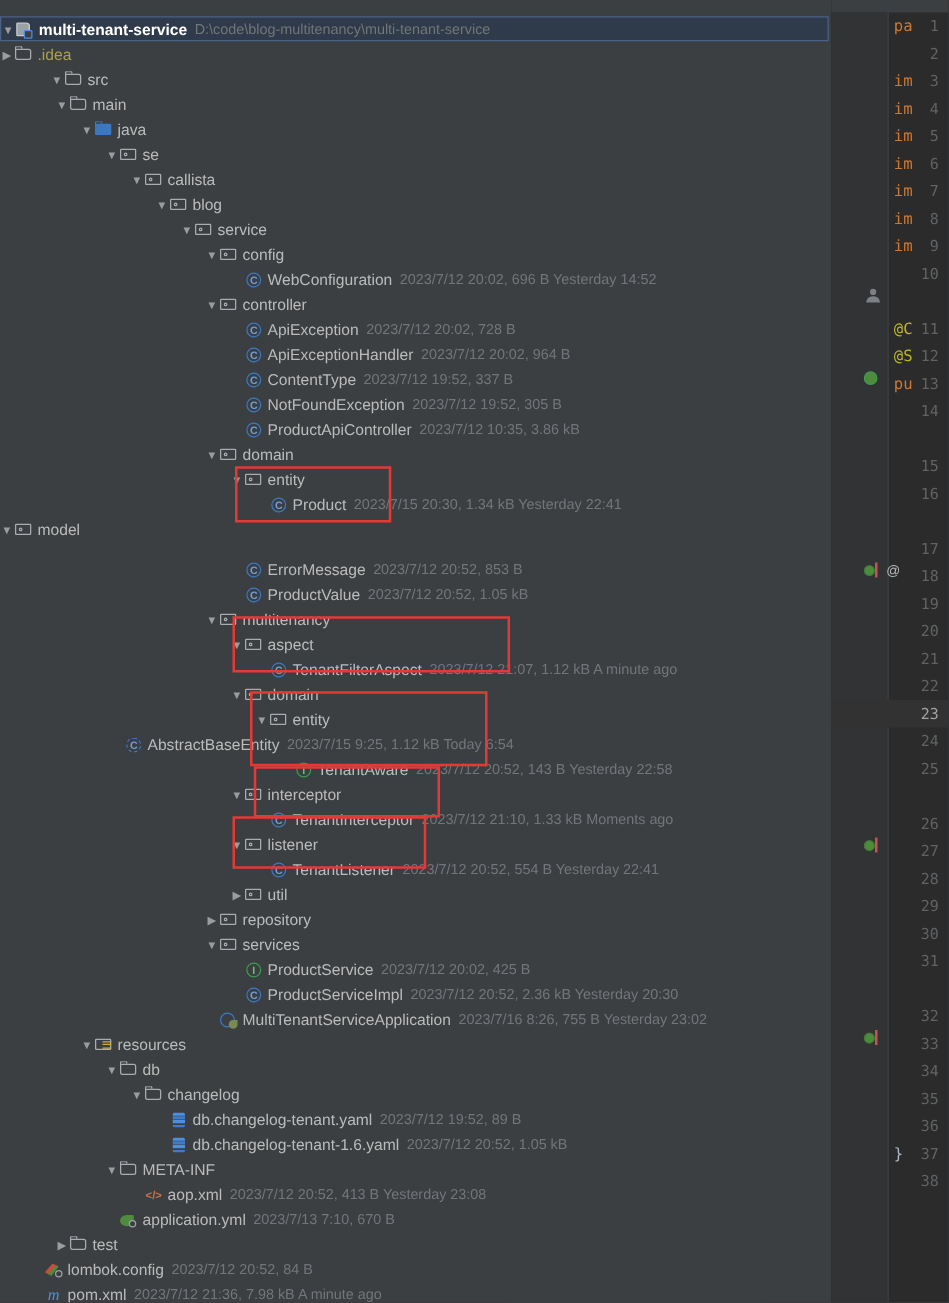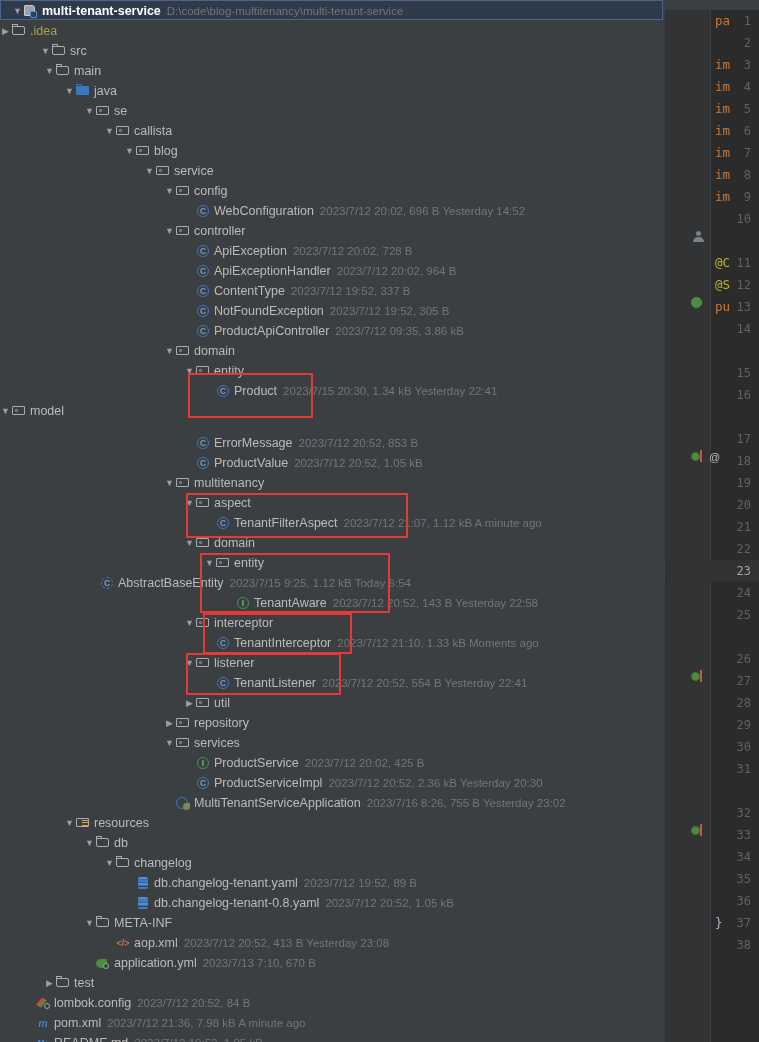--- a/index.html
+++ b/index.html
@@ -180,37 +180,37 @@
   .gi-person::before{content:"";position:absolute;left:3px;top:1px;width:5px;height:5px;border-radius:50%;background:#7d8085;}
   .gi-person::after{content:"";position:absolute;left:0px;top:7px;width:11px;height:5px;border-radius:5px 5px 0 0;background:#7d8085;}
   .vsep{position:absolute;left:45px;top:10px;width:1px;height:1032px;background:#3c3f41;}
 </style>
 </head>
 <body>
 
 <div id="root">
 
   <div id="tree">
-      <div class="row selected" style="padding-left: 11px;"><span class="arrow">▼</span><span class="ico i-module"></span><span class="lbl bold">multi-tenant-service</span><span class="meta">D:\code\blog-multitenancy\multi-tenant-service</span></div>
+      <div class="row selected" style="padding-left: 0; margin-top: 13px;"><span class="arrow">▼</span><span class="ico i-module"></span><span class="lbl bold">multi-tenant-service</span><span class="meta">D:\code\blog-multitenancy\multi-tenant-service</span></div>
       <div class="row" style=""><span class="arrow">▶</span><span class="ico i-folder"></span><span class="lbl yellow">.idea</span></div>
       <div class="row" style="padding-left: 40px;"><span class="arrow">▼</span><span class="ico i-folder"></span><span class="lbl">src</span></div>
       <div class="row" style="padding-left: 44px;"><span class="arrow">▼</span><span class="ico i-folder"></span><span class="lbl">main</span></div>
       <div class="row" style="padding-left: 64px;"><span class="arrow">▼</span><span class="ico i-folder-src"></span><span class="lbl">java</span></div>
       <div class="row" style="padding-left: 84px;"><span class="arrow">▼</span><span class="ico i-pkg"></span><span class="lbl">se</span></div>
       <div class="row" style="padding-left: 104px;"><span class="arrow">▼</span><span class="ico i-pkg"></span><span class="lbl">callista</span></div>
       <div class="row" style="padding-left: 124px;"><span class="arrow">▼</span><span class="ico i-pkg"></span><span class="lbl">blog</span></div>
       <div class="row" style="padding-left: 144px;"><span class="arrow">▼</span><span class="ico i-pkg"></span><span class="lbl">service</span></div>
       <div class="row" style="padding-left: 164px;"><span class="arrow">▼</span><span class="ico i-pkg"></span><span class="lbl">config</span></div>
       <div class="row" style="padding-left: 184px;"><span class="arrow none"></span><span class="ico i-class"></span><span class="lbl">WebConfiguration</span><span class="meta">2023/7/12 20:02, 696 B Yesterday 14:52</span></div>
       <div class="row" style="padding-left: 164px;"><span class="arrow">▼</span><span class="ico i-pkg"></span><span class="lbl">controller</span></div>
       <div class="row" style="padding-left: 184px;"><span class="arrow none"></span><span class="ico i-class"></span><span class="lbl">ApiException</span><span class="meta">2023/7/12 20:02, 728 B</span></div>
       <div class="row" style="padding-left: 184px;"><span class="arrow none"></span><span class="ico i-class"></span><span class="lbl">ApiExceptionHandler</span><span class="meta">2023/7/12 20:02, 964 B</span></div>
       <div class="row" style="padding-left: 184px;"><span class="arrow none"></span><span class="ico i-class"></span><span class="lbl">ContentType</span><span class="meta">2023/7/12 19:52, 337 B</span></div>
       <div class="row" style="padding-left: 184px;"><span class="arrow none"></span><span class="ico i-class"></span><span class="lbl">NotFoundException</span><span class="meta">2023/7/12 19:52, 305 B</span></div>
-      <div class="row" style="padding-left: 184px;"><span class="arrow none"></span><span class="ico i-class"></span><span class="lbl">ProductApiController</span><span class="meta">2023/7/12 09:35, 3.86 kB</span></div>
+      <div class="row" style="padding-left: 184px;"><span class="arrow none"></span><span class="ico i-class"></span><span class="lbl">ProductApiController</span><span class="meta">2023/7/12 10:35, 3.86 kB</span></div>
       <div class="row" style="padding-left: 164px;"><span class="arrow">▼</span><span class="ico i-pkg"></span><span class="lbl">domain</span></div>
       <div class="row" style="padding-left: 184px;"><span class="arrow">▼</span><span class="ico i-pkg"></span><span class="lbl">entity</span></div>
       <div class="row" style="padding-left: 204px;"><span class="arrow none"></span><span class="ico i-class"></span><span class="lbl">Product</span><span class="meta">2023/7/15 20:30, 1.34 kB Yesterday 22:41</span></div>
       <div class="row" style=""><span class="arrow">▼</span><span class="ico i-pkg"></span><span class="lbl">model</span></div>
       <div class="row" style="padding-left: 184px; margin-top: 12px;"><span class="arrow none"></span><span class="ico i-class"></span><span class="lbl">ErrorMessage</span><span class="meta">2023/7/12 20:52, 853 B</span></div>
       <div class="row" style="padding-left: 184px;"><span class="arrow none"></span><span class="ico i-class"></span><span class="lbl">ProductValue</span><span class="meta">2023/7/12 20:52, 1.05 kB</span></div>
       <div class="row" style="padding-left: 164px;"><span class="arrow">▼</span><span class="ico i-pkg"></span><span class="lbl">multitenancy</span></div>
       <div class="row" style="padding-left: 184px;"><span class="arrow">▼</span><span class="ico i-pkg"></span><span class="lbl">aspect</span></div>
       <div class="row" style="padding-left: 204px;"><span class="arrow none"></span><span class="ico i-class"></span><span class="lbl">TenantFilterAspect</span><span class="meta">2023/7/12 21:07, 1.12 kB A minute ago</span></div>
       <div class="row" style="padding-left: 184px;"><span class="arrow">▼</span><span class="ico i-pkg"></span><span class="lbl">domain</span></div>
@@ -224,21 +224,21 @@
       <div class="row" style="padding-left: 184px;"><span class="arrow">▶</span><span class="ico i-pkg"></span><span class="lbl">util</span></div>
       <div class="row" style="padding-left: 164px;"><span class="arrow">▶</span><span class="ico i-pkg"></span><span class="lbl">repository</span></div>
       <div class="row" style="padding-left: 164px;"><span class="arrow">▼</span><span class="ico i-pkg"></span><span class="lbl">services</span></div>
       <div class="row" style="padding-left: 184px;"><span class="arrow none"></span><span class="ico i-iface"></span><span class="lbl">ProductService</span><span class="meta">2023/7/12 20:02, 425 B</span></div>
       <div class="row" style="padding-left: 184px;"><span class="arrow none"></span><span class="ico i-class"></span><span class="lbl">ProductServiceImpl</span><span class="meta">2023/7/12 20:52, 2.36 kB Yesterday 20:30</span></div>
       <div class="row" style="padding-left: 164px;"><span class="arrow none"></span><span class="ico i-spring"></span><span class="lbl">MultiTenantServiceApplication</span><span class="meta">2023/7/16 8:26, 755 B Yesterday 23:02</span></div>
       <div class="row" style="padding-left: 64px;"><span class="arrow">▼</span><span class="ico i-folder-res"></span><span class="lbl">resources</span></div>
       <div class="row" style="padding-left: 84px;"><span class="arrow">▼</span><span class="ico i-folder"></span><span class="lbl">db</span></div>
       <div class="row" style="padding-left: 104px;"><span class="arrow">▼</span><span class="ico i-folder"></span><span class="lbl">changelog</span></div>
       <div class="row" style="padding-left: 124px;"><span class="arrow none"></span><span class="ico i-yaml"></span><span class="lbl">db.changelog-tenant.yaml</span><span class="meta">2023/7/12 19:52, 89 B</span></div>
-      <div class="row" style="padding-left: 124px;"><span class="arrow none"></span><span class="ico i-yaml"></span><span class="lbl">db.changelog-tenant-0.8.yaml</span><span class="meta">2023/7/12 20:52, 1.05 kB</span></div>
+      <div class="row" style="padding-left: 124px;"><span class="arrow none"></span><span class="ico i-yaml"></span><span class="lbl">db.changelog-tenant-1.6.yaml</span><span class="meta">2023/7/12 20:52, 1.05 kB</span></div>
       <div class="row" style="padding-left: 84px;"><span class="arrow">▼</span><span class="ico i-folder"></span><span class="lbl">META-INF</span></div>
       <div class="row" style="padding-left: 104px;"><span class="arrow none"></span><span class="ico i-xml"></span><span class="lbl">aop.xml</span><span class="meta">2023/7/12 20:52, 413 B Yesterday 23:08</span></div>
       <div class="row" style="padding-left: 84px;"><span class="arrow none"></span><span class="ico i-ymlspring"></span><span class="lbl">application.yml</span><span class="meta">2023/7/13 7:10, 670 B</span></div>
       <div class="row" style="padding-left: 44px;"><span class="arrow">▶</span><span class="ico i-folder"></span><span class="lbl">test</span></div>
       <div class="row" style="padding-left: 24px;"><span class="arrow none"></span><span class="ico i-lombok"></span><span class="lbl">lombok.config</span><span class="meta">2023/7/12 20:52, 84 B</span></div>
       <div class="row" style="padding-left: 24px;"><span class="arrow none"></span><span class="ico i-maven"></span><span class="lbl">pom.xml</span><span class="meta">2023/7/12 21:36, 7.98 kB A minute ago</span></div>
       <div class="row" style="padding-left: 24px;"><span class="arrow none"></span><span class="ico i-md"></span><span class="lbl">README.md</span><span class="meta">2023/7/12 19:52, 1.05 kB</span></div>
     </div>
 
   <div id="editor">

